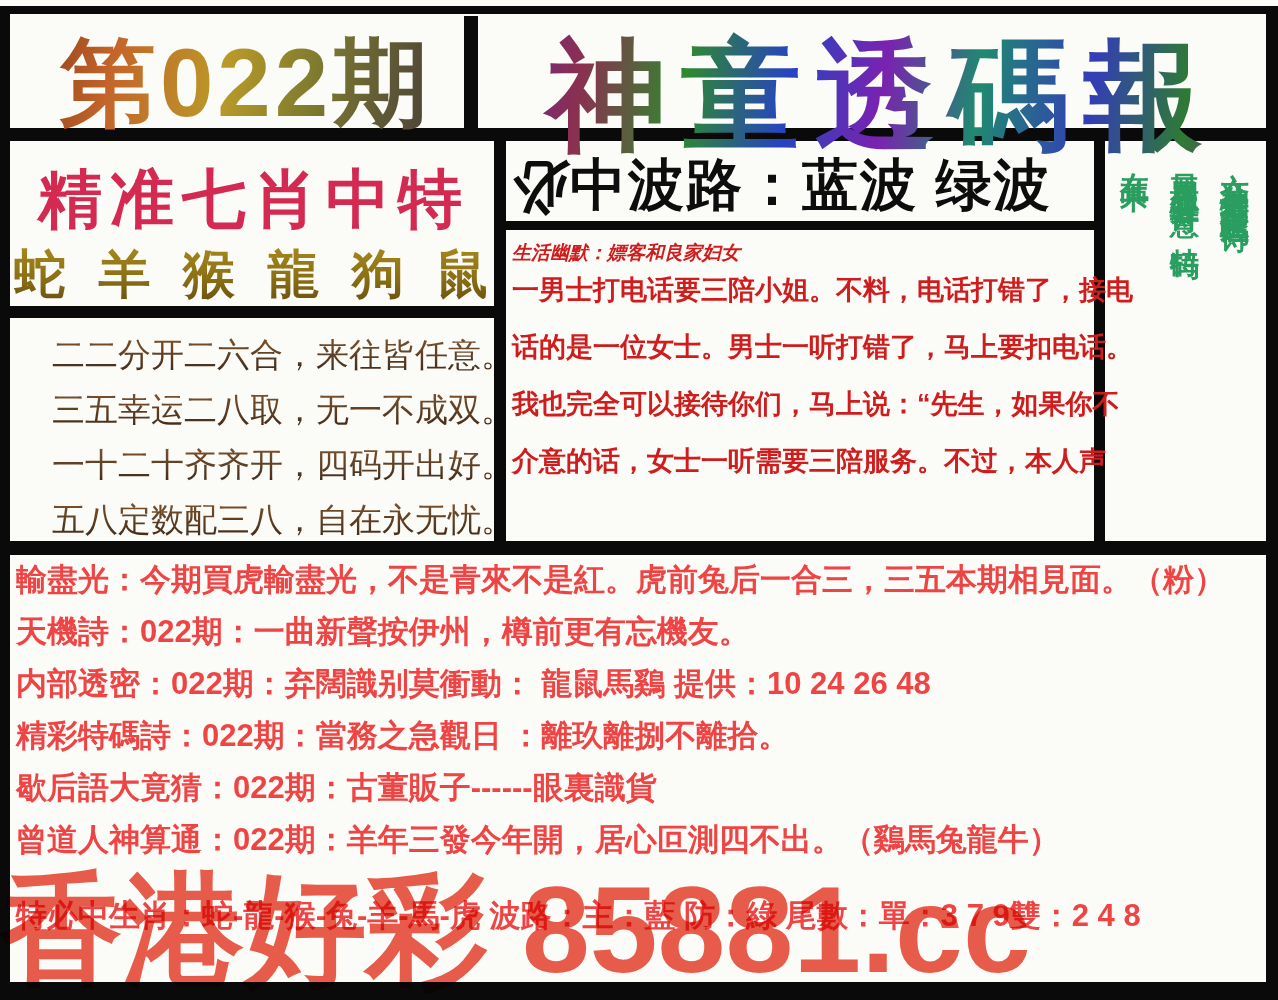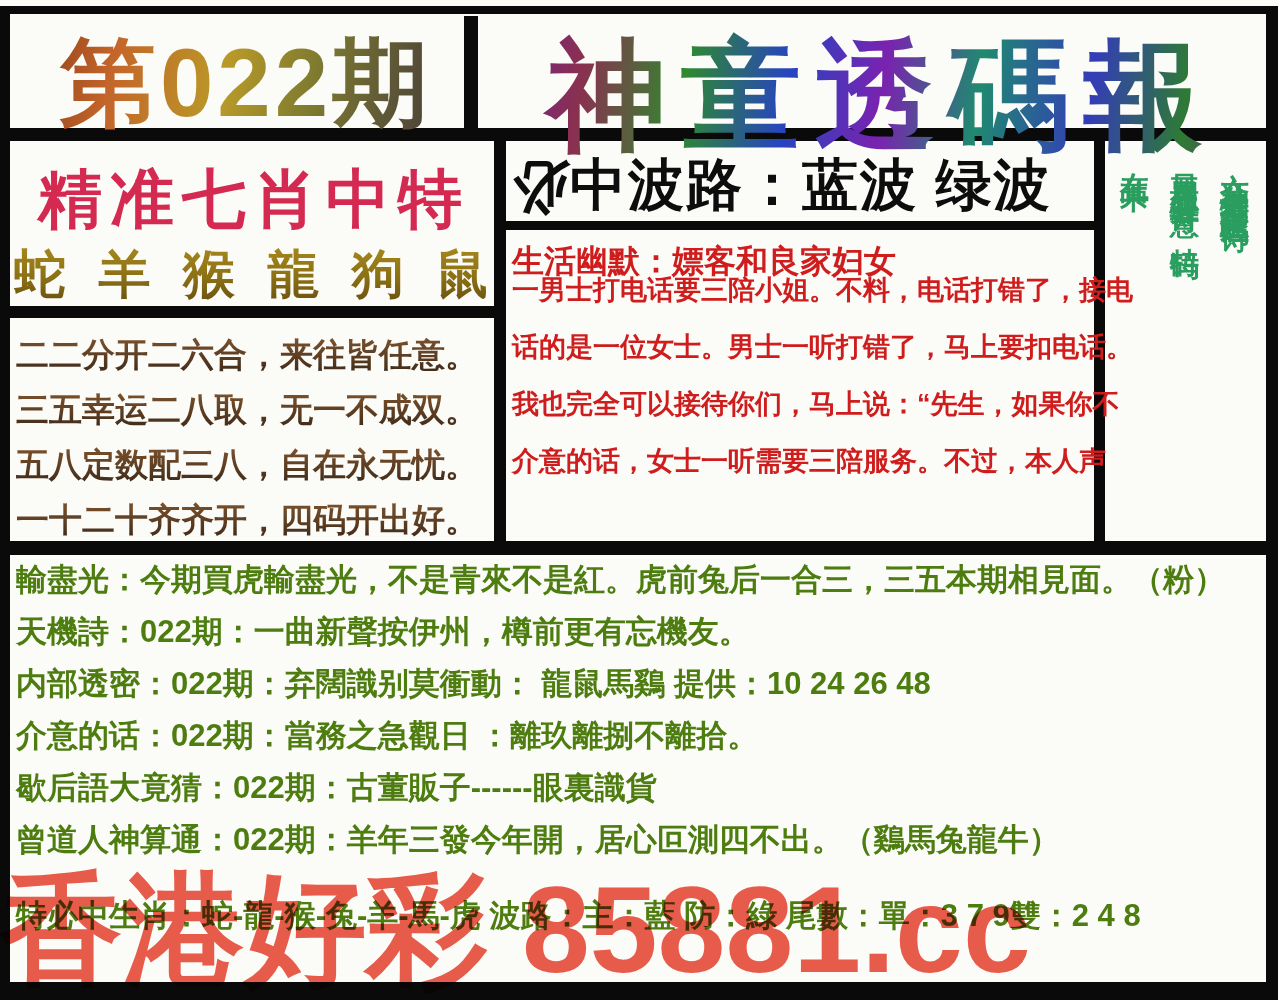--- a/index.html
+++ b/index.html
@@ -41,39 +41,39 @@
     font-size:64px;letter-spacing:8px;white-space:nowrap;color:#d42a52;font-weight:900;
   }
   .zodiac{
     left:14px;top:240px;width:478px;text-align:center;
     font-size:52px;letter-spacing:9px;white-space:nowrap;font-weight:900;
     background:linear-gradient(180deg,#ab8c1f 0%,#8a6f14 55%,#5f490e 100%);
     -webkit-background-clip:text;background-clip:text;color:transparent;
   }
   .verse{left:16px;top:327px;width:478px;}
   .verse div{
-    font-size:33px;line-height:55px;white-space:nowrap;font-weight:700;
+    font-size:33px;line-height:55px;white-space:nowrap;font-weight:400;
     background:linear-gradient(180deg,#8a5c33 0%,#5c3d22 55%,#2c1f14 100%);
-    -webkit-background-clip:text;background-clip:text;color:transparent;
+    -webkit-background-clip:text;background-clip:text;color:transparent;margin-left:36px;
   }
   .wave-header{
     left:512px;top:148px;width:582px;font-size:56px;color:#0d0d0d;
     letter-spacing:2px;white-space:nowrap;font-weight:900;
   }
   .flip{display:inline-block;transform:rotate(180deg);}
-  .joke-title{left:512px;top:240px;font-size:32px;color:#cf1d1d;white-space:nowrap;}
+  .joke-title{left:512px;top:240px;font-size:19px;color:#cf1d1d;white-space:nowrap;font-style:italic;}
   .joke{left:512px;top:262px;width:584px;}
   .joke div{font-size:27px;line-height:57px;color:#cf1d1d;white-space:nowrap;}
   .poem{
     left:1108px;top:150px;width:152px;height:392px;
     writing-mode:vertical-rl;text-orientation:upright;
     font-size:29px;color:#2a9e5e;font-weight:900;
   }
   .poem span{display:block;line-height:50px;letter-spacing:5px;}
-  .tips{left:16px;top:554px;width:1248px;color:#4d7c0f;}
+  .tips{left:16px;top:554px;width:1248px;color:#ef4444;}
   .tips div{font-size:31px;line-height:52px;white-space:nowrap;font-weight:900;}
   .tips div:last-child{margin-top:24px;}
   .watermark{
     left:0px;top:850px;font-size:122px;letter-spacing:0px;white-space:nowrap;
     color:#e84532;opacity:0.88;mix-blend-mode:multiply;font-weight:900;z-index:5;
   }
 </style>
 </head>
 <body>
 
@@ -92,22 +92,22 @@
   <div class="bar b-bigbar"></div>
 
   <div class="abs issue">第022期</div>
   <div class="abs masthead">神童透碼報</div>
 
   <div class="abs headline">精准七肖中特</div>
   <div class="abs zodiac">蛇 羊 猴 龍 狗 鼠 兔</div>
   <div class="abs verse">
     <div>二二分开二六合，来往皆任意。</div>
     <div>三五幸运二八取，无一不成双。</div>
+    <div>一十二十齐齐开，四码开出好。</div>
     <div>五八定数配三八，自在永无忧。</div>
-    <div>一十二十齐齐开，四码开出好。</div>
   </div>
 
   <div class="abs wave-header"><span class="flip">必</span><span>中波路：蓝波 绿波</span></div>
   <div class="abs joke-title">生活幽默：嫖客和良家妇女</div>
   <div class="abs joke">
     <div>一男士打电话要三陪小姐。不料，电话打错了，接电</div>
     <div>话的是一位女士。男士一听打错了，马上要扣电话。</div>
     <div>我也完全可以接待你们，马上说：“先生，如果你不</div>
     <div>介意的话，女士一听需要三陪服务。不过，本人声</div>
   </div>
@@ -115,21 +115,21 @@
   <div class="abs poem">
     <span>六合神童特别奉献透码诗</span>
     <span>只要用心解开诗意，特码</span>
     <span>在其中</span>
   </div>
 
   <div class="abs tips">
     <div>輸盡光：今期買虎輸盡光，不是青來不是紅。虎前兔后一合三，三五本期相見面。（粉）</div>
     <div>天機詩：022期：一曲新聲按伊州，樽前更有忘機友。</div>
     <div>内部透密：022期：弃闊識别莫衝動： 龍鼠馬鷄 提供：10 24 26 48</div>
-    <div>介意的话：022期：當務之急觀日 ：離玖離捌不離拾。</div>
+    <div>精彩特碼詩：022期：當務之急觀日 ：離玖離捌不離拾。</div>
     <div>歇后語大竟猜：022期：古董販子------眼裏識貨</div>
     <div>曾道人神算通：022期：羊年三發今年開，居心叵測四不出。（鷄馬兔龍牛）</div>
     <div>特必中生肖：蛇-龍-猴-兔-羊-馬-虎 波路：主：藍 防：綠 尾數：單：3 7 9雙：2 4 8</div>
   </div>
 
   <div class="abs watermark">香港好彩 85881.cc</div>
 
 </div>
 
 </body></html>

